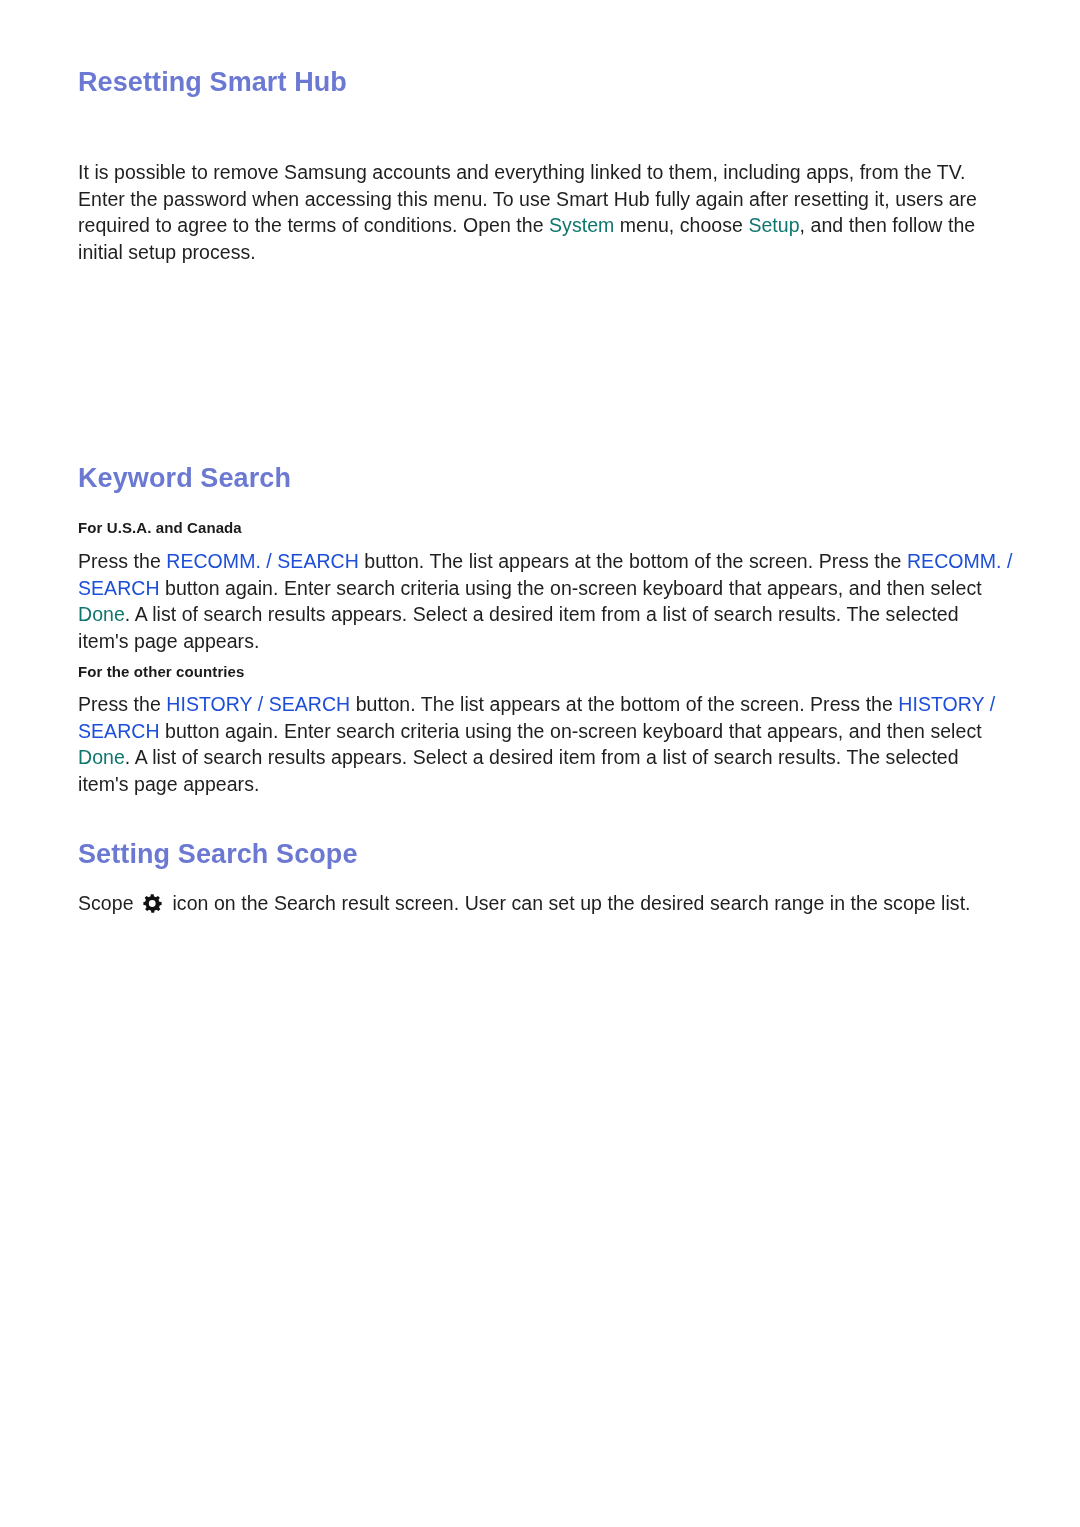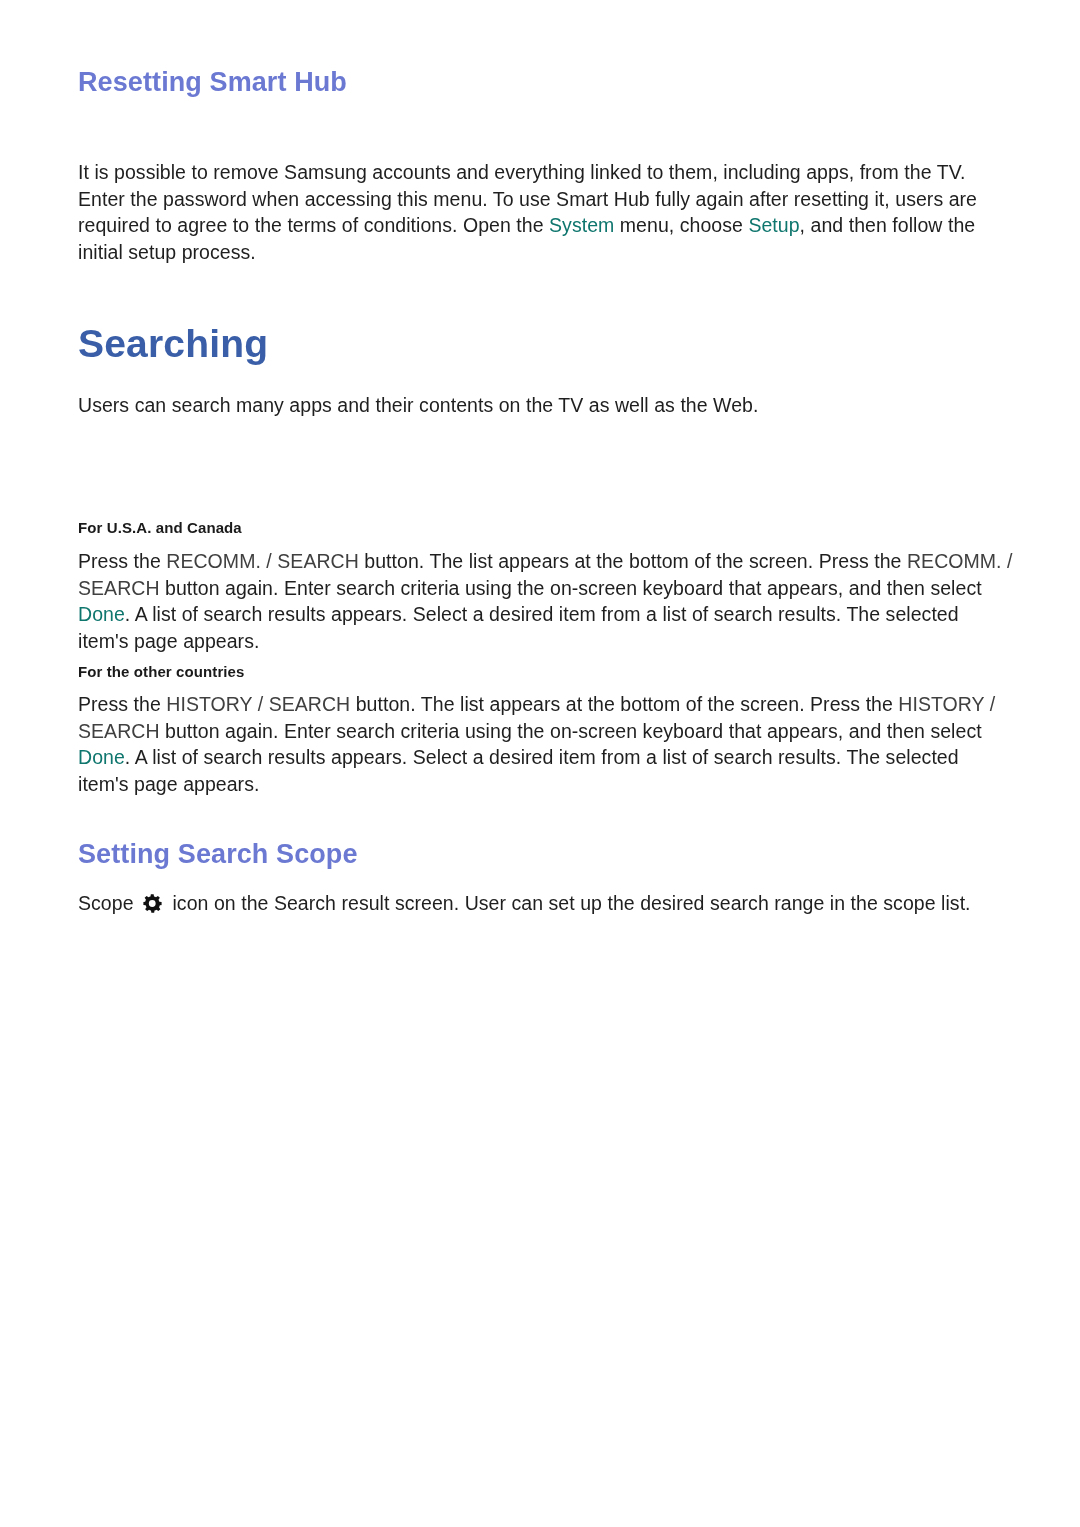--- a/index.html
+++ b/index.html
@@ -66,21 +66,21 @@
   }
   .sublabel {
     font-size: 15px;
     font-weight: bold;
     color: #1a1a1a;
     line-height: 26px;
     margin: 0;
     letter-spacing: 0.1px;
   }
   .k-blue  { color: #0f766e; }
-  .k-teal  { color: #404040; }
+  .k-teal  { color: #1d4ed8; }
 
   
   .blk-title-1 { position: absolute; left: 78px; top: 66px; }
   .blk-crumb   { position: absolute; left: 78px; top: 125px; }
   .blk-para-1  { position: absolute; left: 78px; top: 159px; width: 930px; }
   .blk-chapter { position: absolute; left: 78px; top: 321px; }
   .blk-para-2  { position: absolute; left: 78px; top: 392px; width: 930px; }
   .blk-title-2 { position: absolute; left: 78px; top: 462px; }
   .blk-sub-1   { position: absolute; left: 78px; top: 515px; }
   .blk-para-3  { position: absolute; left: 78px; top: 548px; width: 935px; }
@@ -106,28 +106,25 @@
 
   <div class="blk-title-1">
     <h2 class="h-section">Resetting Smart Hub</h2>
   </div>
 
 
   <div class="blk-para-1">
     <p class="para"><span>It is possible to remove Samsung accounts and everything linked to them, including apps, from the TV. Enter the password when accessing this menu. To use Smart Hub fully again after resetting it, users are required to agree to the terms of conditions. Open the </span><span class="k-blue">System</span><span> menu, choose </span><span class="k-blue">Setup</span><span>, and then follow the initial setup process.</span></p>
   </div>
 
-  <div class="blk-chapter">
-    <h1 class="h-chapter">Searching</h1>
+
+
+  <div class="blk-title-2">
+    <h2 class="h-section">Keyword Search</h2>
   </div>
-
-  <div class="blk-para-2">
-    <p class="para">Users can search many apps and their contents on the TV as well as the Web.</p>
-  </div>
-
 
   <div class="blk-sub-1">
     <p class="sublabel">For U.S.A. and Canada</p>
   </div>
 
   <div class="blk-para-3">
     <p class="para"><span>Press the </span><span class="k-teal">RECOMM. / SEARCH</span><span> button. The list appears at the bottom of the screen. Press the </span><span class="k-teal">RECOMM. / SEARCH</span><span> button again. Enter search criteria using the on-screen keyboard that appears, and then select </span><span class="k-blue">Done</span><span>. A list of search results appears. Select a desired item from a list of search results. The selected item's page appears.</span></p>
   </div>
 
   <div class="blk-sub-2">

